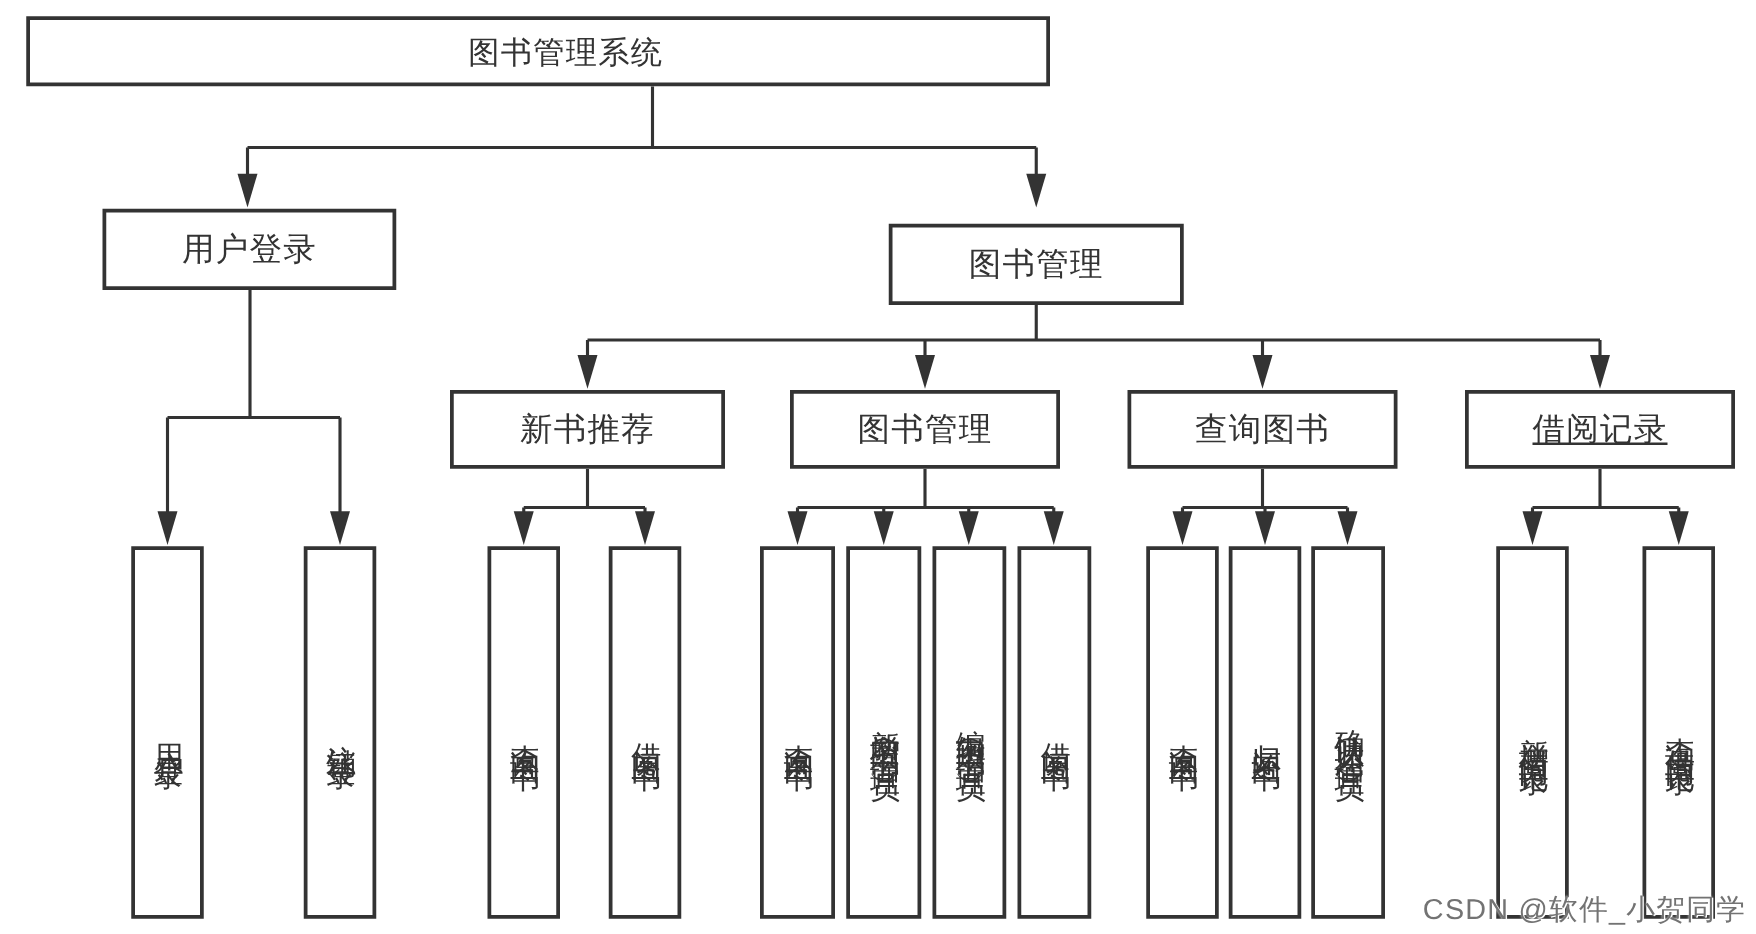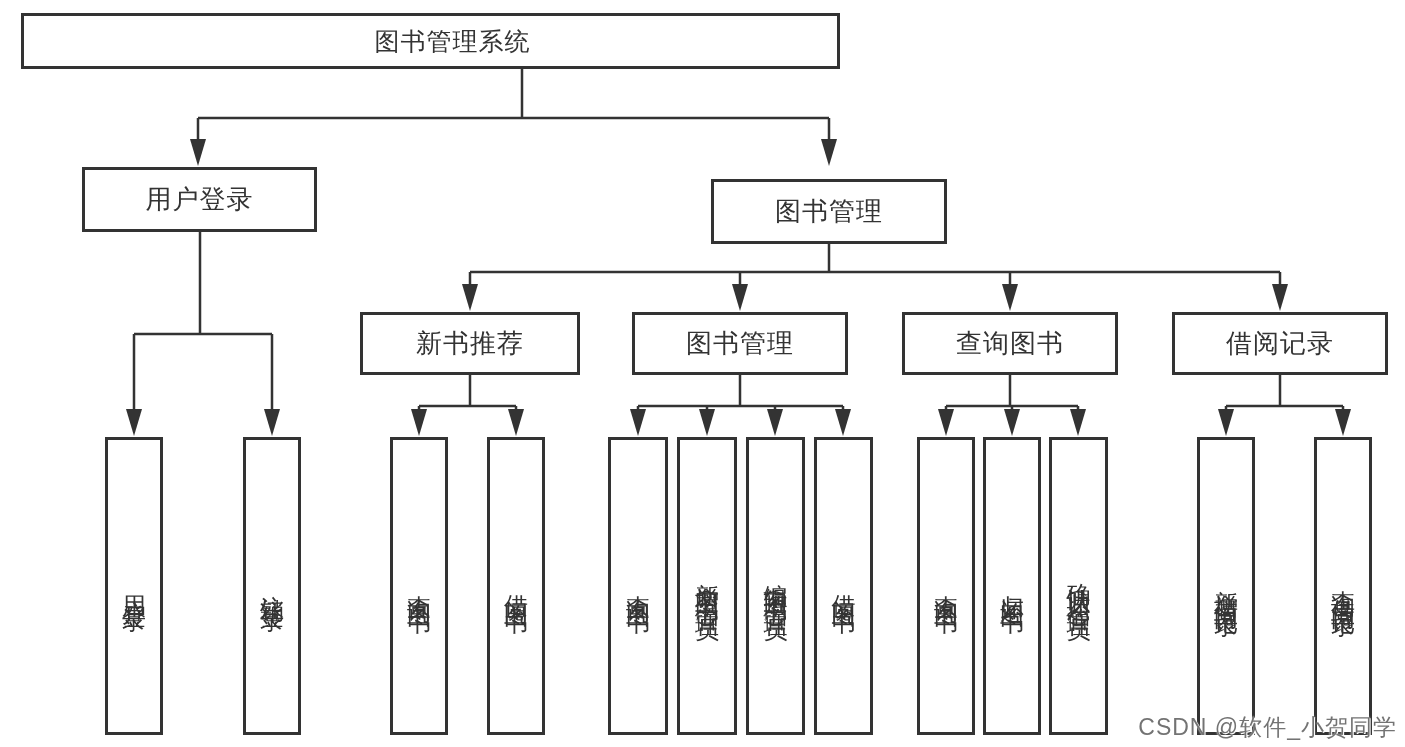--- a/index.html
+++ b/index.html
@@ -97,21 +97,21 @@
   </svg>
 
   <div class="box root" style="left:21px; top:13px; width:819px; height:56px;padding-left:44px;">图书管理系统</div>
 
   <div class="box" style="left:82px; top:167px; width:235px; height:65px;">用户登录</div>
   <div class="box" style="left:711px; top:167px; width:236px; height:65px;margin-top:12px;">图书管理</div>
 
   <div class="box" style="left:360px; top:312px; width:220px; height:63px;">新书推荐</div>
   <div class="box" style="left:632px; top:312px; width:216px; height:63px;">图书管理</div>
   <div class="box" style="left:902px; top:312px; width:216px; height:63px;">查询图书</div>
-  <div class="box" style="left:1172px; top:312px; width:216px; height:63px;">借阅记录</div>
+  <div class="box" style="left:1172px; top:312px; width:216px; height:63px;text-decoration:underline;">借阅记录</div>
 
   <div class="box vbox" style="left:105px; top:437px; width:58px; height:298px;">用户登录</div>
   <div class="box vbox" style="left:243px; top:437px; width:58px; height:298px;">注销登录</div>
 
   <div class="box vbox" style="left:390px; top:437px; width:58px; height:298px;">查询图书</div>
   <div class="box vbox" style="left:487px; top:437px; width:58px; height:298px;">借阅图书</div>
 
   <div class="box vbox" style="left:608px; top:437px; width:60px; height:298px;">查询图书</div>
   <div class="box vbox" style="left:677px; top:437px; width:60px; height:298px;">新增图书（管理员）</div>
   <div class="box vbox" style="left:746px; top:437px; width:59px; height:298px;">编辑图书（管理员）</div>

